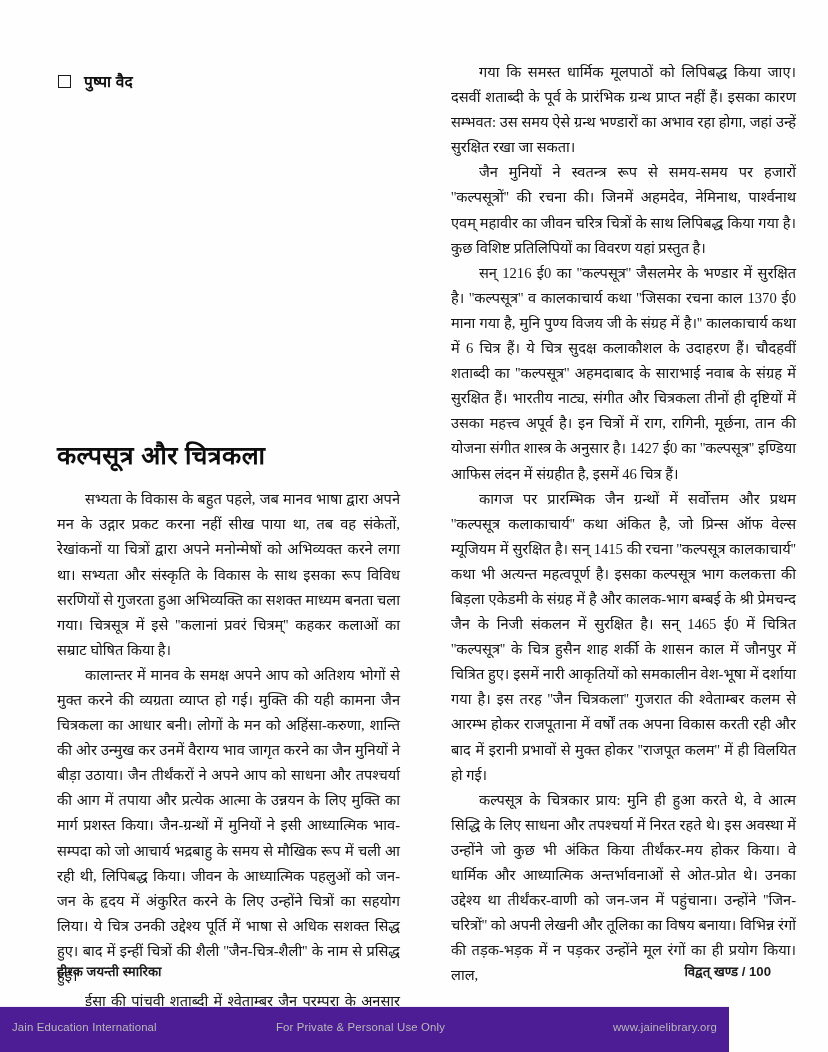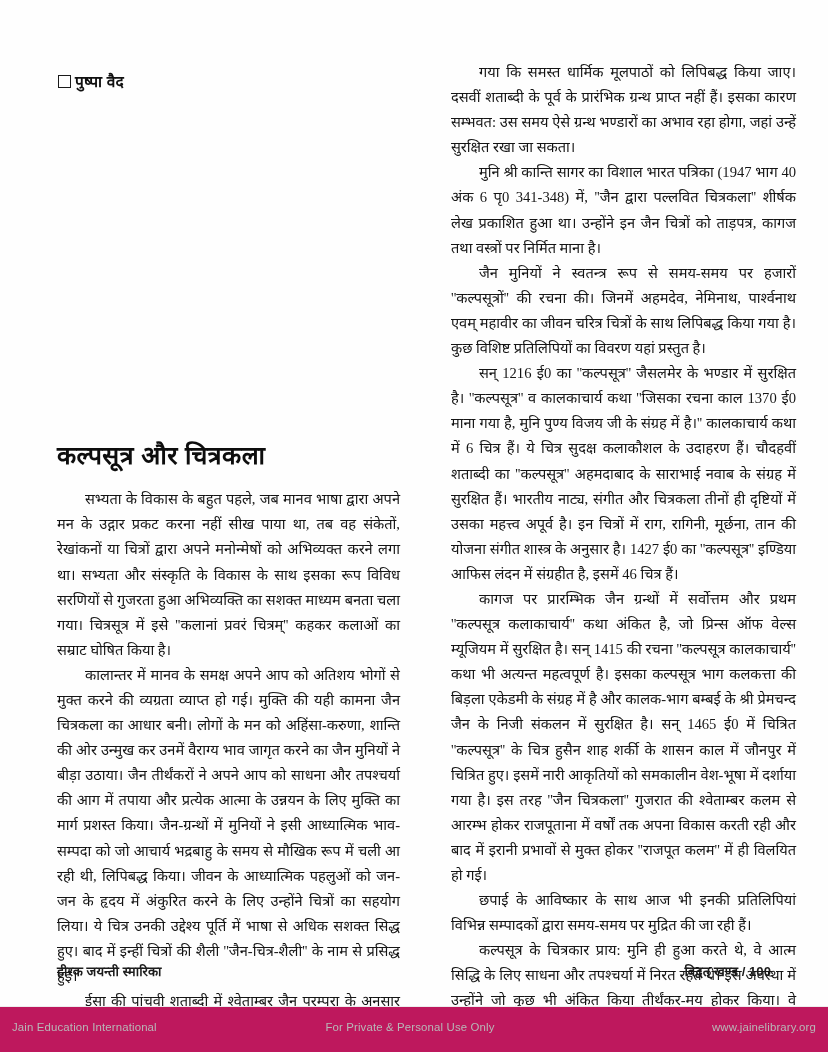--- a/index.html
+++ b/index.html
@@ -25,21 +25,21 @@
     background: #fefefe;
   }
 
   
   .author-line {
     position: absolute;
     left: 58px;
     top: 70px;
     display: flex;
     align-items: center;
-    gap: 4px;
+    gap: 13px;
     text-align: right;
   }
   .author-bullet {
     width: 11px;
     height: 11px;
     border: 1.6px solid #1a1a1a;
     background: transparent;
     display: inline-block;
   }
   .author-name {
@@ -101,23 +101,23 @@
     font-size: 13.2px;
     font-weight: 700;
     color: #1c1c1c;
   }
 
   
   .watermark-strip {
     position: absolute;
     left: 0;
     top: 1006px;
-    width: 828px;
+    width: 729px;
     height: 46px;
-    background: #be185d;
+    background: #4c1d95;
     border-top: 1px solid #ededed;
   }
   .watermark-strip .wm-row {
     position: absolute;
     left: 12px;
     right: 12px;
     top: 14px;
     display: flex;
     justify-content: space-between;
     align-items: center;
@@ -145,25 +145,23 @@
 
 <div class="page">
 
   <div class="author-line">
     <span class="author-bullet"></span>
     <span class="author-name">पुष्पा वैद</span>
   </div>
 
   <div class="col col-right">
     <p>गया कि समस्त धार्मिक मूलपाठों को लिपिबद्ध किया जाए। दसवीं शताब्दी के पूर्व के प्रारंभिक ग्रन्थ प्राप्त नहीं हैं। इसका कारण सम्भवत: उस समय ऐसे ग्रन्थ भण्डारों का अभाव रहा होगा, जहां उन्हें सुरक्षित रखा जा सकता।</p>
-    <p>मुनि श्री कान्ति सागर का विशाल भारत पत्रिका (1947 भाग 40 अंक 6 पृ0 341-348) में, ''जैन द्वारा पल्लवित चित्रकला'' शीर्षक लेख प्रकाशित हुआ था। उन्होंने इन जैन चित्रों को ताड़पत्र, कागज तथा वस्त्रों पर निर्मित माना है।</p>
     <p>जैन मुनियों ने स्वतन्त्र रूप से समय-समय पर हजारों ''कल्पसूत्रों'' की रचना की। जिनमें अहमदेव, नेमिनाथ, पार्श्वनाथ एवम् महावीर का जीवन चरित्र चित्रों के साथ लिपिबद्ध किया गया है। कुछ विशिष्ट प्रतिलिपियों का विवरण यहां प्रस्तुत है।</p>
     <p>सन् 1216 ई0 का ''कल्पसूत्र'' जैसलमेर के भण्डार में सुरक्षित है। ''कल्पसूत्र'' व कालकाचार्य कथा ''जिसका रचना काल 1370 ई0 माना गया है, मुनि पुण्य विजय जी के संग्रह में है।'' कालकाचार्य कथा में 6 चित्र हैं। ये चित्र सुदक्ष कलाकौशल के उदाहरण हैं। चौदहवीं शताब्दी का ''कल्पसूत्र'' अहमदाबाद के साराभाई नवाब के संग्रह में सुरक्षित हैं। भारतीय नाट्य, संगीत और चित्रकला तीनों ही दृष्टियों में उसका महत्त्व अपूर्व है। इन चित्रों में राग, रागिनी, मूर्छना, तान की योजना संगीत शास्त्र के अनुसार है। 1427 ई0 का ''कल्पसूत्र'' इण्डिया आफिस लंदन में संग्रहीत है, इसमें 46 चित्र हैं।</p>
     <p>कागज पर प्रारम्भिक जैन ग्रन्थों में सर्वोत्तम और प्रथम ''कल्पसूत्र कलाकाचार्य'' कथा अंकित है, जो प्रिन्स ऑफ वेल्स म्यूजियम में सुरक्षित है। सन् 1415 की रचना ''कल्पसूत्र कालकाचार्य'' कथा भी अत्यन्त महत्वपूर्ण है। इसका कल्पसूत्र भाग कलकत्ता की बिड़ला एकेडमी के संग्रह में है और कालक-भाग बम्बई के श्री प्रेमचन्द जैन के निजी संकलन में सुरक्षित है। सन् 1465 ई0 में चित्रित ''कल्पसूत्र'' के चित्र हुसैन शाह शर्की के शासन काल में जौनपुर में चित्रित हुए। इसमें नारी आकृतियों को समकालीन वेश-भूषा में दर्शाया गया है। इस तरह ''जैन चित्रकला'' गुजरात की श्वेताम्बर कलम से आरम्भ होकर राजपूताना में वर्षों तक अपना विकास करती रही और बाद में इरानी प्रभावों से मुक्त होकर ''राजपूत कलम'' में ही विलयित हो गई।</p>
-    <p>छपाई के आविष्कार के साथ आज भी इनकी प्रतिलिपियां विभिन्न सम्पादकों द्वारा समय-समय पर मुद्रित की जा रही हैं।</p>
     <p>कल्पसूत्र के चित्रकार प्राय: मुनि ही हुआ करते थे, वे आत्म सिद्धि के लिए साधना और तपश्चर्या में निरत रहते थे। इस अवस्था में उन्होंने जो कुछ भी अंकित किया तीर्थंकर-मय होकर किया। वे धार्मिक और आध्यात्मिक अन्तर्भावनाओं से ओत-प्रोत थे। उनका उद्देश्य था तीर्थंकर-वाणी को जन-जन में पहुंचाना। उन्होंने ''जिन-चरित्रों'' को अपनी लेखनी और तूलिका का विषय बनाया। विभिन्न रंगों की तड़क-भड़क में न पड़कर उन्होंने मूल रंगों का ही प्रयोग किया। लाल,</p>
   </div>
 
   <div class="col col-left">
     <h1 class="article-title">कल्पसूत्र और चित्रकला</h1>
     <p>सभ्यता के विकास के बहुत पहले, जब मानव भाषा द्वारा अपने मन के उद्गार प्रकट करना नहीं सीख पाया था, तब वह संकेतों, रेखांकनों या चित्रों द्वारा अपने मनोन्मेषों को अभिव्यक्त करने लगा था। सभ्यता और संस्कृति के विकास के साथ इसका रूप विविध सरणियों से गुजरता हुआ अभिव्यक्ति का सशक्त माध्यम बनता चला गया। चित्रसूत्र में इसे ''कलानां प्रवरं चित्रम्'' कहकर कलाओं का सम्राट घोषित किया है।</p>
     <p>कालान्तर में मानव के समक्ष अपने आप को अतिशय भोगों से मुक्त करने की व्यग्रता व्याप्त हो गई। मुक्ति की यही कामना जैन चित्रकला का आधार बनी। लोगों के मन को अहिंसा-करुणा, शान्ति की ओर उन्मुख कर उनमें वैराग्य भाव जागृत करने का जैन मुनियों ने बीड़ा उठाया। जैन तीर्थंकरों ने अपने आप को साधना और तपश्चर्या की आग में तपाया और प्रत्येक आत्मा के उन्नयन के लिए मुक्ति का मार्ग प्रशस्त किया। जैन-ग्रन्थों में मुनियों ने इसी आध्यात्मिक भाव-सम्पदा को जो आचार्य भद्रबाहु के समय से मौखिक रूप में चली आ रही थी, लिपिबद्ध किया। जीवन के आध्यात्मिक पहलुओं को जन-जन के हृदय में अंकुरित करने के लिए उन्होंने चित्रों का सहयोग लिया। ये चित्र उनकी उद्देश्य पूर्ति में भाषा से अधिक सशक्त सिद्ध हुए। बाद में इन्हीं चित्रों की शैली ''जैन-चित्र-शैली'' के नाम से प्रसिद्ध हुई।</p>
     <p>ईसा की पांचवी शताब्दी में श्वेताम्बर जैन परम्परा के अनुसार गुजरात के बल्लभि के जैन साधुओं की एक संगीति हुई, जिसमें यह निर्णय किया</p>
   </div>
 

